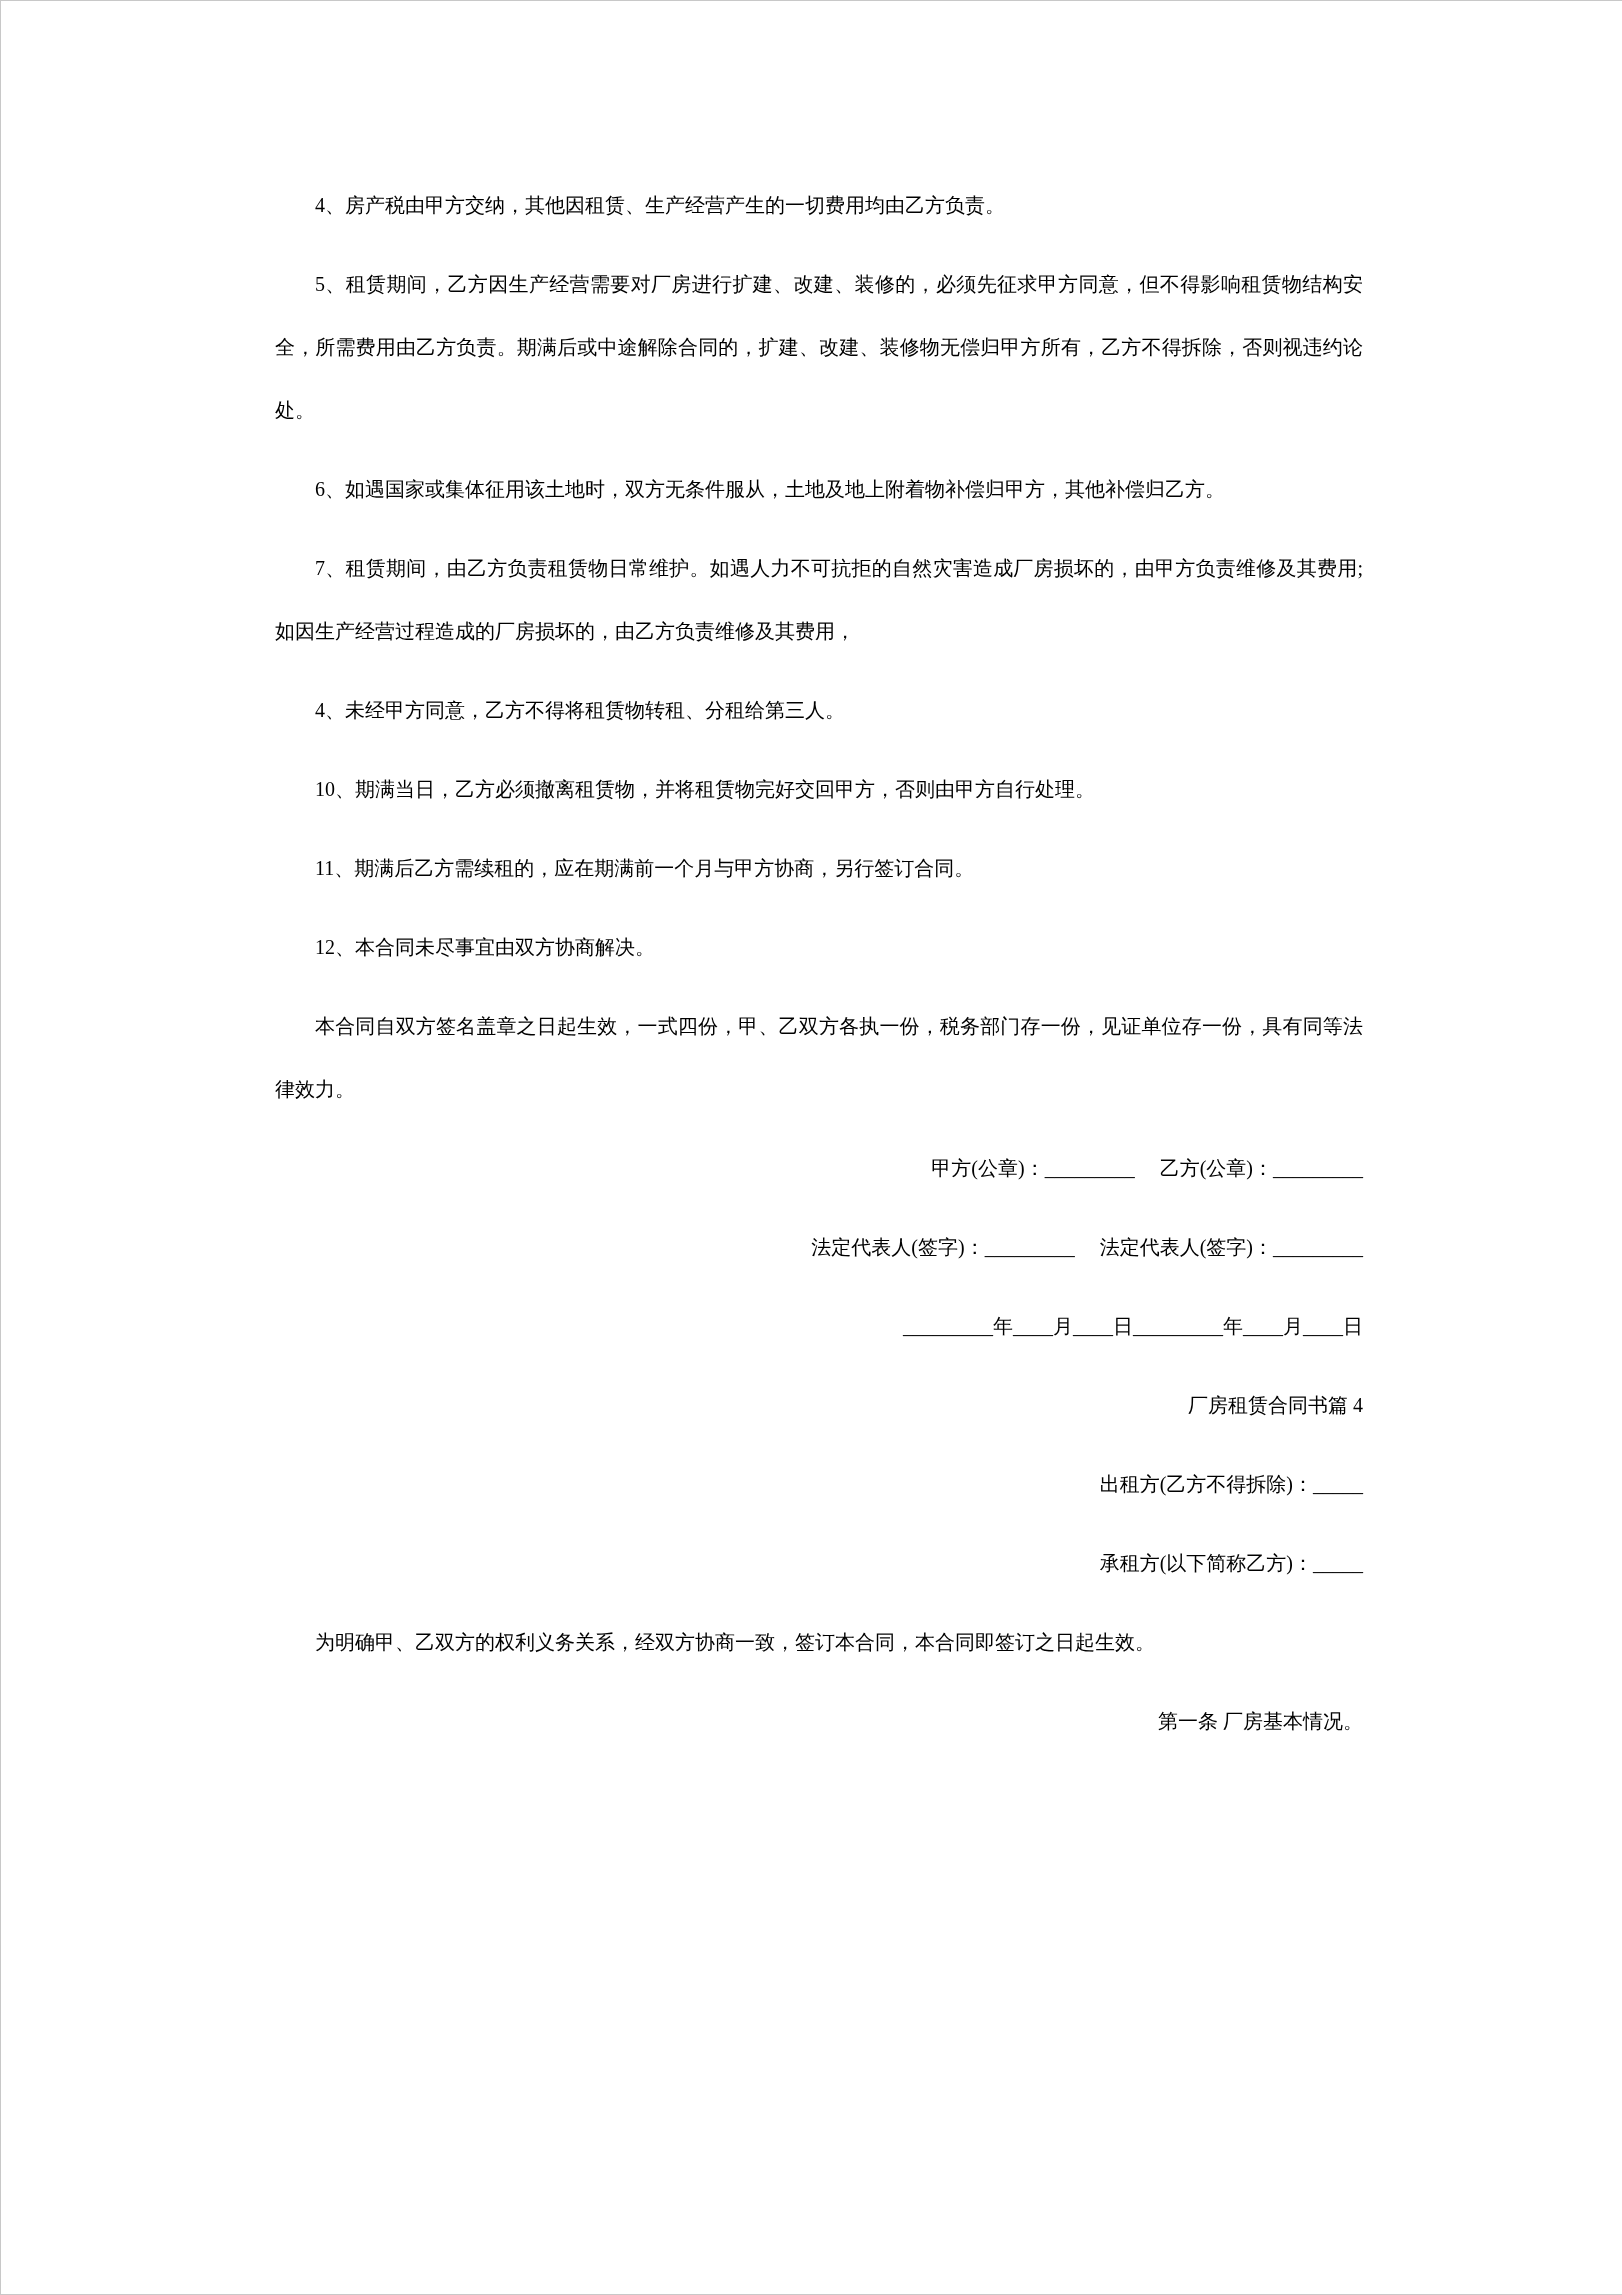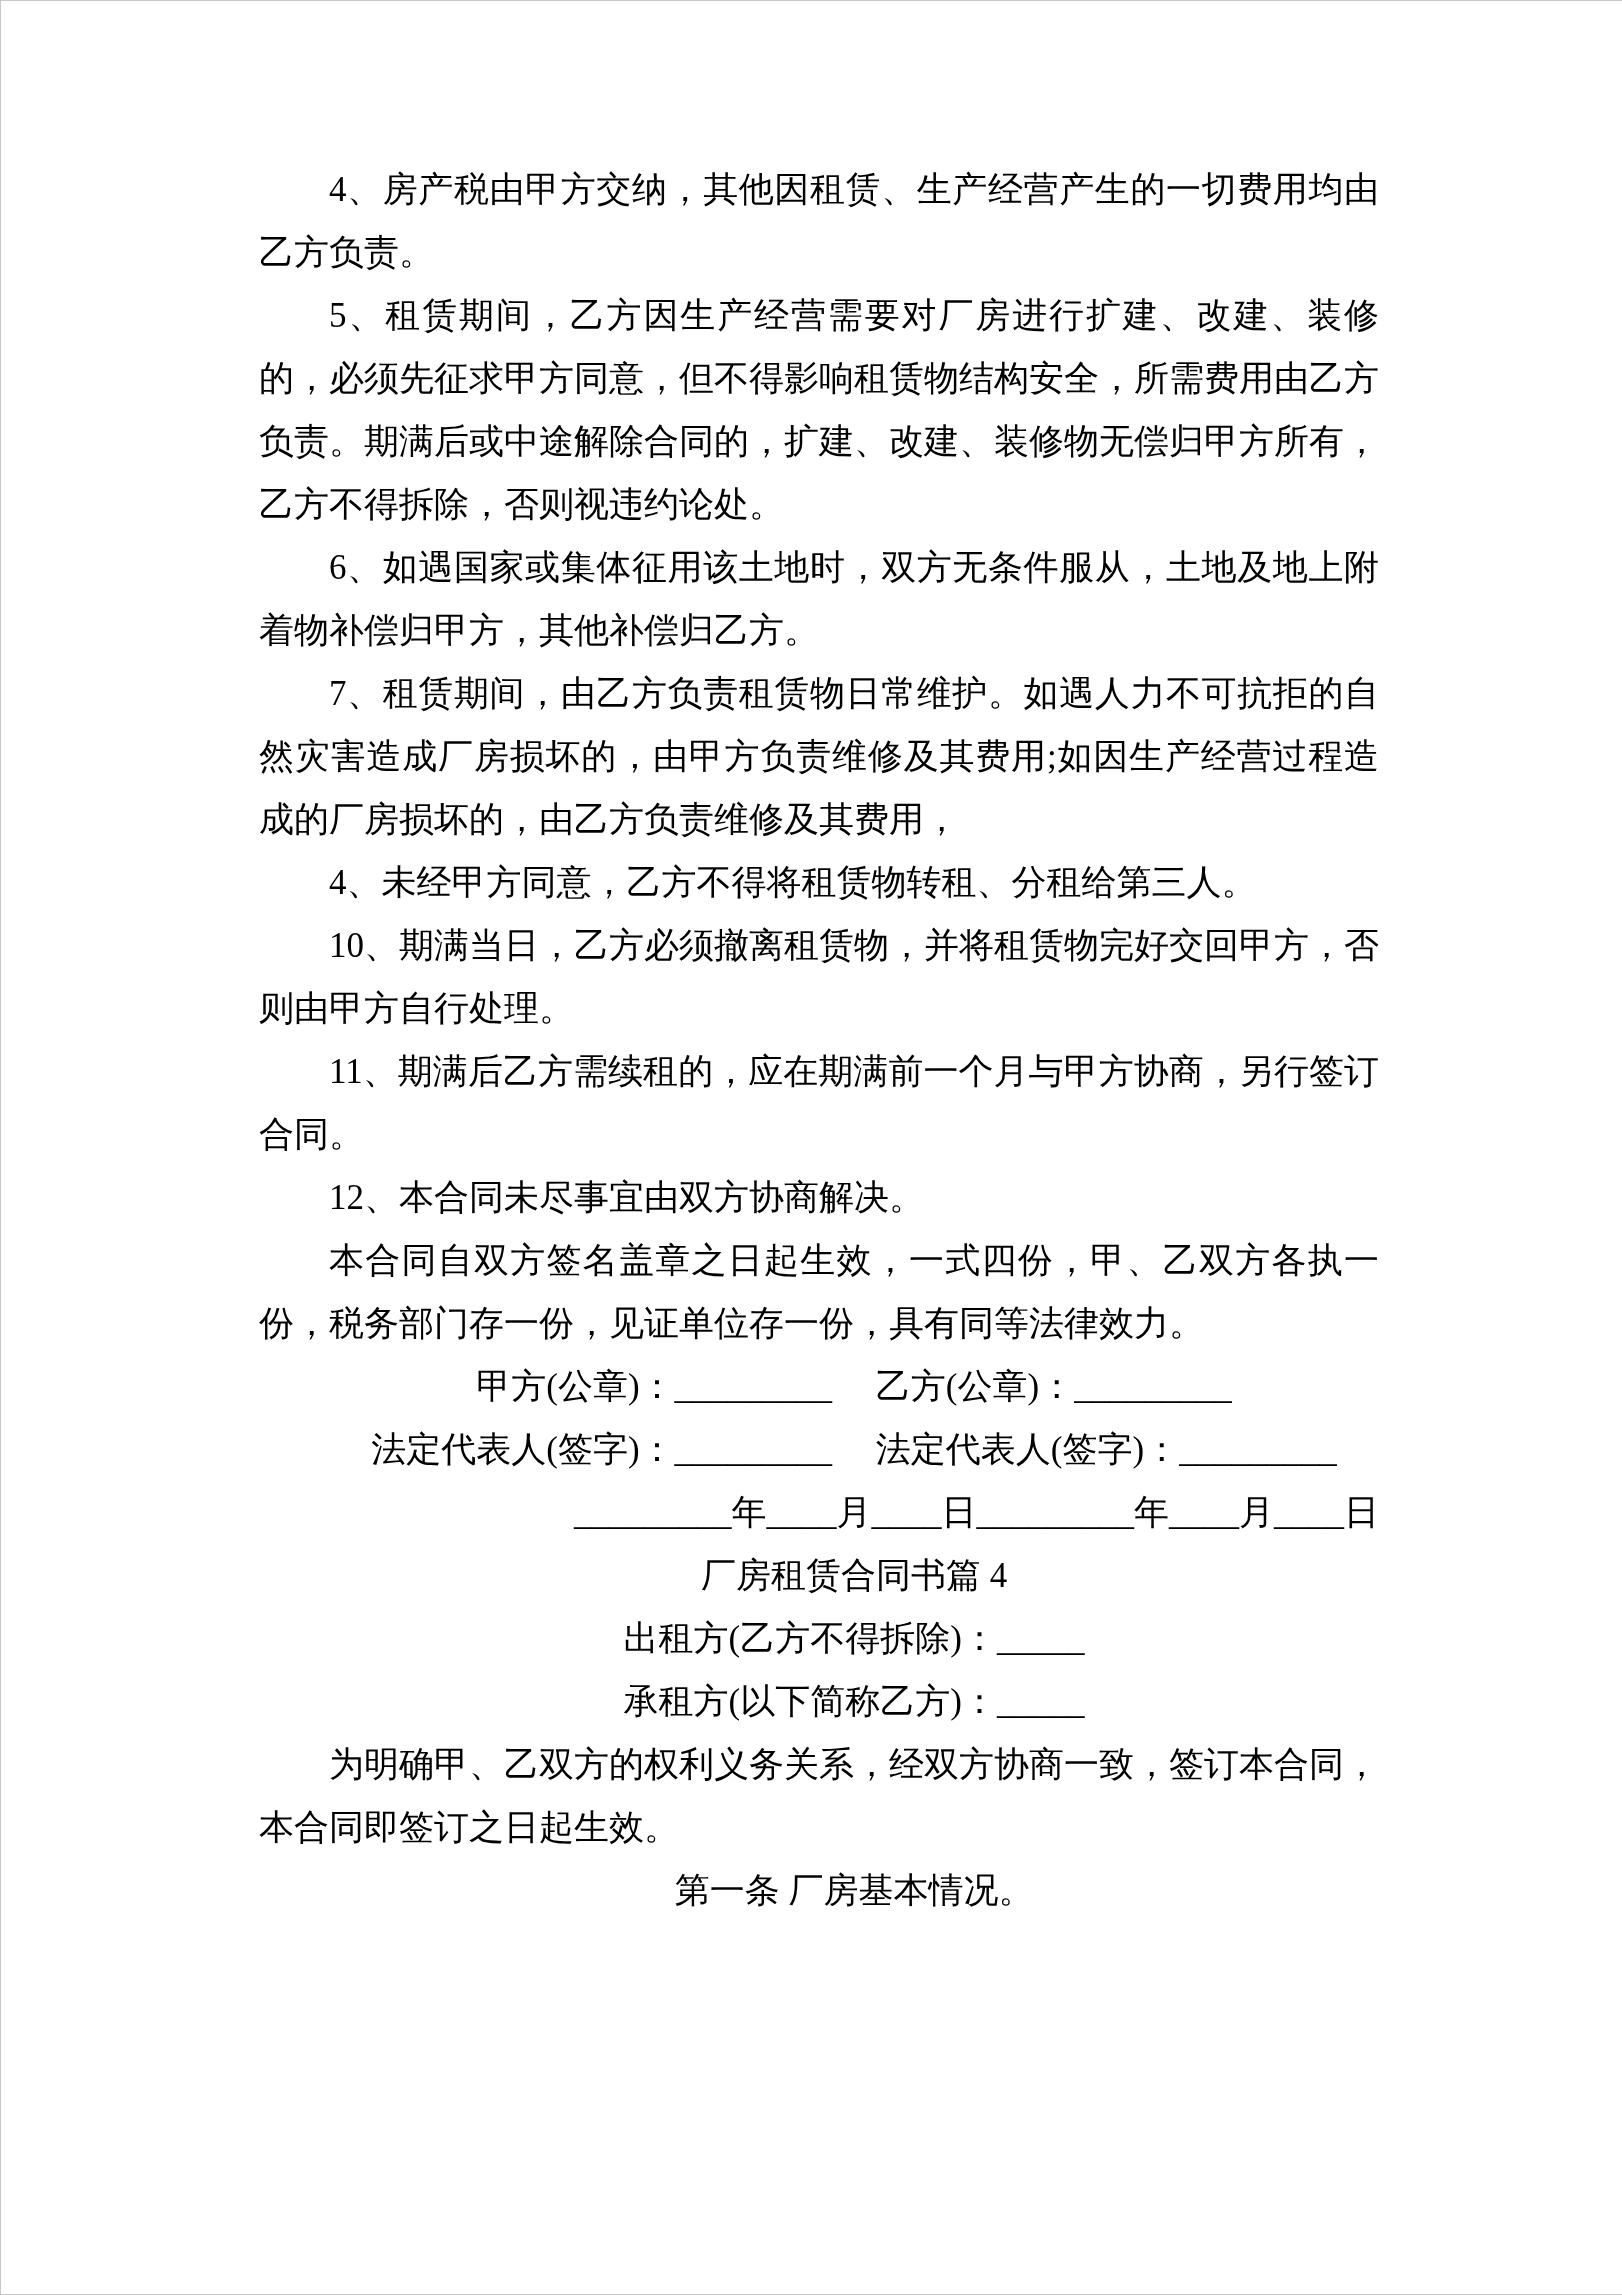--- a/index.html
+++ b/index.html
@@ -18,37 +18,37 @@
     font-family: "Liberation Serif", "DejaVu Serif", serif;
     color: #000000;
   }
   .content {
     position: absolute;
     top: 157px;
     left: 258px;
     width: 1120px;
   }
   .para {
-    margin: 0;
+    margin: 16px;
     padding: 0;
-    font-size: 35px;
+    font-size: 20px;
     line-height: 63px;
     text-indent: 2em;
     white-space: pre-wrap;
     word-break: break-all;
     overflow-wrap: break-word;
     text-align: justify;
     text-justify: inter-ideograph;
   }
   .para.date-line {
     text-indent: 2.5em;
     text-align: right;
   }
   .para.no-justify {
-    text-align: center;
+    text-align: right;
   }
 </style>
 </head>
 <body>
 
 <div class="page">
   <div class="content">
     <p class="para">4、房产税由甲方交纳，其他因租赁、生产经营产生的一切费用均由乙方负责。</p>
     <p class="para">5、租赁期间，乙方因生产经营需要对厂房进行扩建、改建、装修的，必须先征求甲方同意，但不得影响租赁物结构安全，所需费用由乙方负责。期满后或中途解除合同的，扩建、改建、装修物无偿归甲方所有，乙方不得拆除，否则视违约论处。</p>
     <p class="para">6、如遇国家或集体征用该土地时，双方无条件服从，土地及地上附着物补偿归甲方，其他补偿归乙方。</p>

